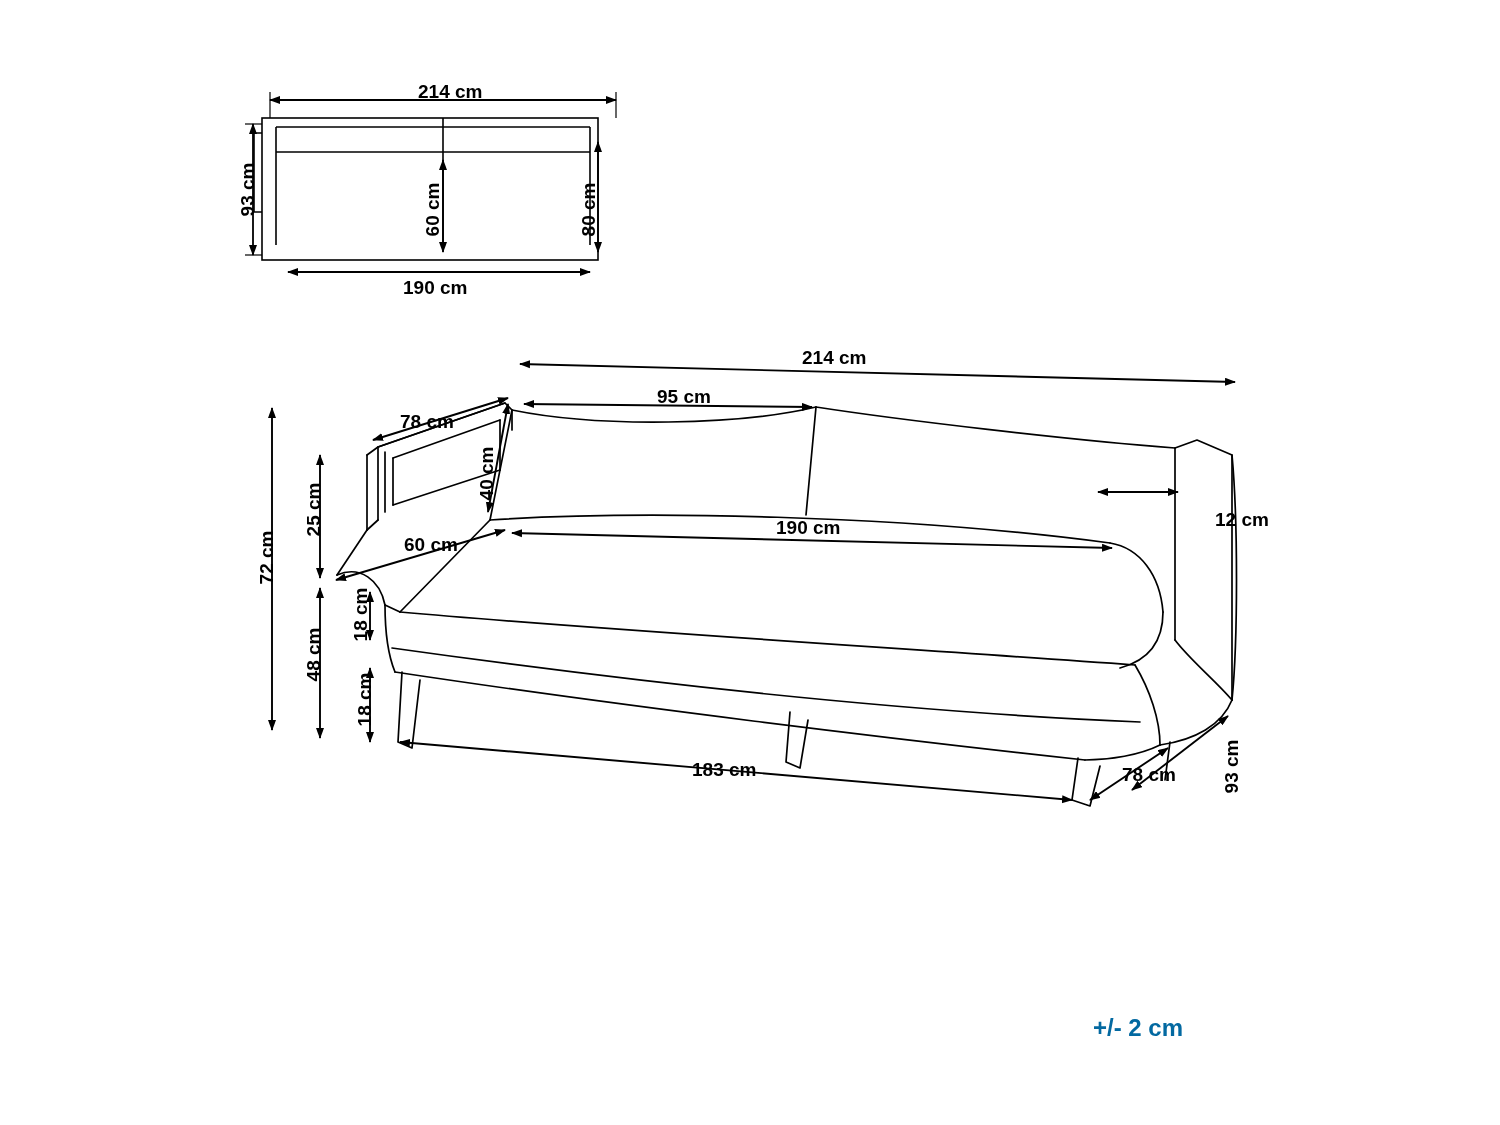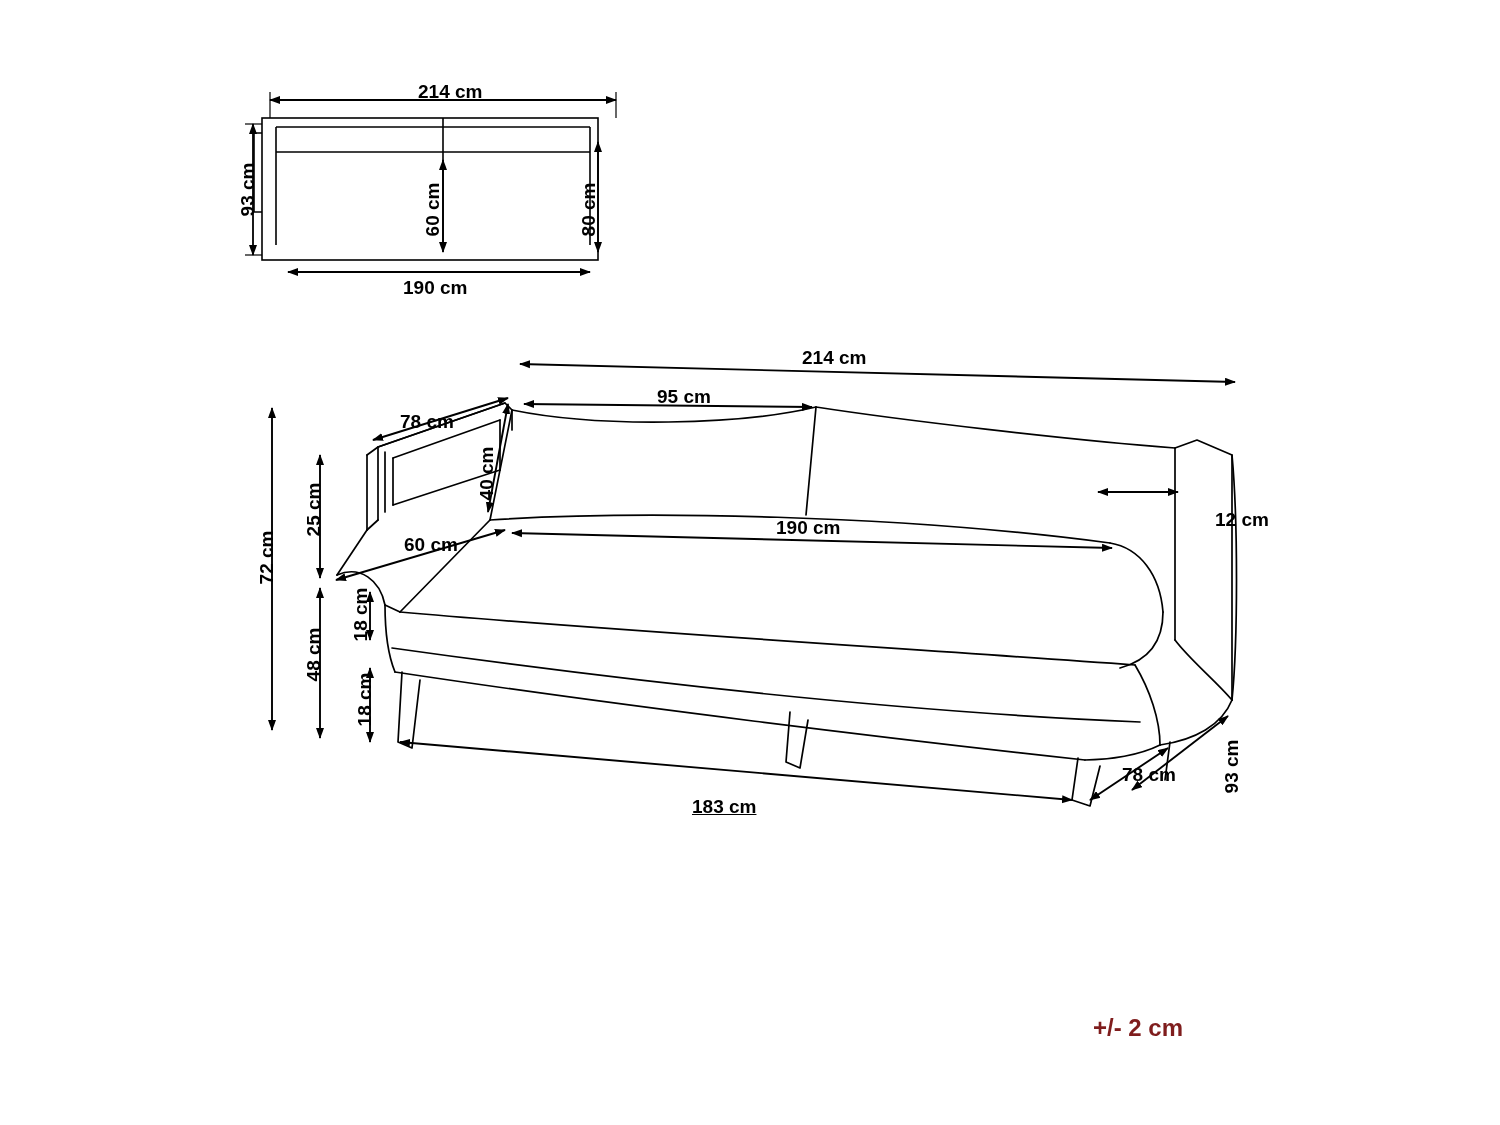--- a/index.html
+++ b/index.html
@@ -37,21 +37,21 @@
   }
   .dim-label.vert {
     transform-origin: 50% 50%;
     transform: rotate(-90deg);
   }
   .tolerance {
     position: absolute;
     font-family: "Liberation Sans", sans-serif;
     font-weight: bold;
     font-size: 24px;
-    color: #7f1d1d;
+    color: #0369a1;
     white-space: nowrap;
   }
 </style>
 </head>
 <body>
 
 <div id="stage">
 
   <svg id="drawing" viewBox="0 0 1500 1125">
     <defs>
@@ -207,21 +207,21 @@
   <div class="dim-label vert" style="left:231px; top:548px; width:70px; text-align:center;">72 cm</div>
 
   <div class="dim-label vert" style="left:278px; top:500px; width:70px; text-align:center;">25 cm</div>
 
   <div class="dim-label vert" style="left:278px; top:645px; width:70px; text-align:center;">48 cm</div>
 
   <div class="dim-label vert" style="left:325px; top:605px; width:70px; text-align:center;">18 cm</div>
 
   <div class="dim-label vert" style="left:329px; top:690px; width:70px; text-align:center;">18 cm</div>
 
-  <div class="dim-label" style="left:692px; top:797px;text-decoration:underline;">183 cm</div>
+  <div class="dim-label" style="left:692px; top:760px;">183 cm</div>
 
   <div class="dim-label" style="left:1122px; top:765px;">78 cm</div>
 
   <div class="dim-label vert" style="left:1196px; top:757px; width:70px; text-align:center;">93 cm</div>
 
   <div class="tolerance" style="left:1093px; top:1014px;">+/- 2 cm</div>
 
 </div>
 
 </body></html>

